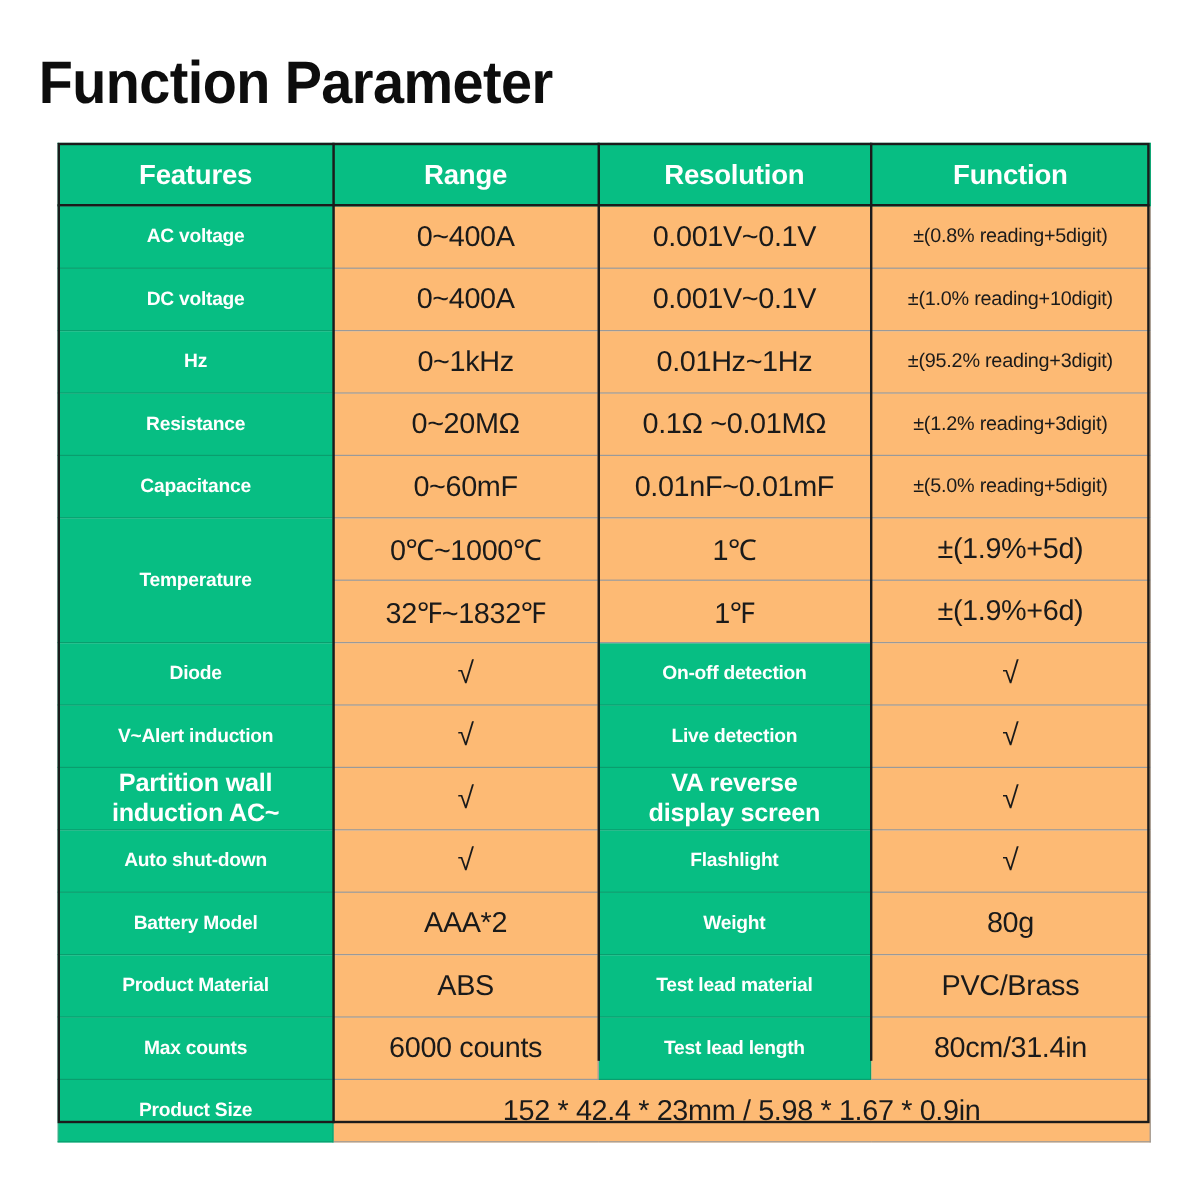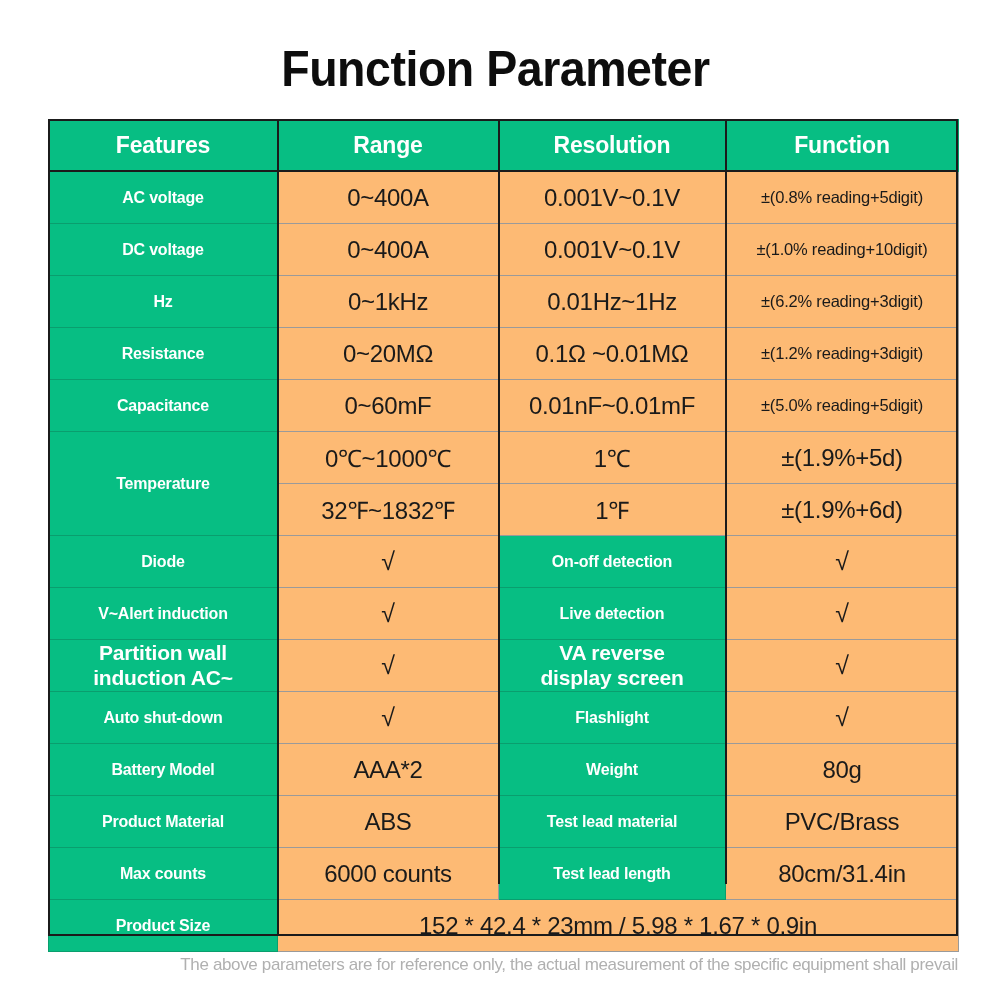--- a/index.html
+++ b/index.html
@@ -21,21 +21,21 @@
     box-sizing: border-box;
     overflow: hidden;
   }
 
   
   .title-wrap {
     position: absolute;
     top: 44px;
     left: 0;
     width: 958px;
-    text-align: center;
+    text-align: left;
   }
   .title {
     display: inline-block;
     font-size: 50px;
     font-weight: 700;
     letter-spacing: -0.5px;
     color: #0d0d0d;
     line-height: 1;
     transform: scaleX(0.93);
     transform-origin: right center;
@@ -180,21 +180,21 @@
       <tr>
         <td class="green">DC voltage</td>
         <td class="white">0~400A</td>
         <td class="white">0.001V~0.1V</td>
         <td class="white small">±(1.0% reading+10digit)</td>
       </tr>
       <tr>
         <td class="green">Hz</td>
         <td class="white">0~1kHz</td>
         <td class="white">0.01Hz~1Hz</td>
-        <td class="white small">±(6.2% reading+3digit)</td>
+        <td class="white small">±(95.2% reading+3digit)</td>
       </tr>
       <tr>
         <td class="green">Resistance</td>
         <td class="white">0~20MΩ</td>
         <td class="white">0.1Ω ~0.01MΩ</td>
         <td class="white small">±(1.2% reading+3digit)</td>
       </tr>
       <tr>
         <td class="green">Capacitance</td>
         <td class="white">0~60mF</td>
@@ -275,15 +275,14 @@
       </tr>
     </tbody>
   </table>
 
   <div class="frame"></div>
   <div class="hline-hdr"></div>
   <div class="vline v1"></div>
   <div class="vline v2"></div>
   <div class="vline v3"></div>
 
-  <div class="footnote">The above parameters are for reference only, the actual measurement of the specific equipment shall prevail</div>
 
 </div>
 
 </body></html>

